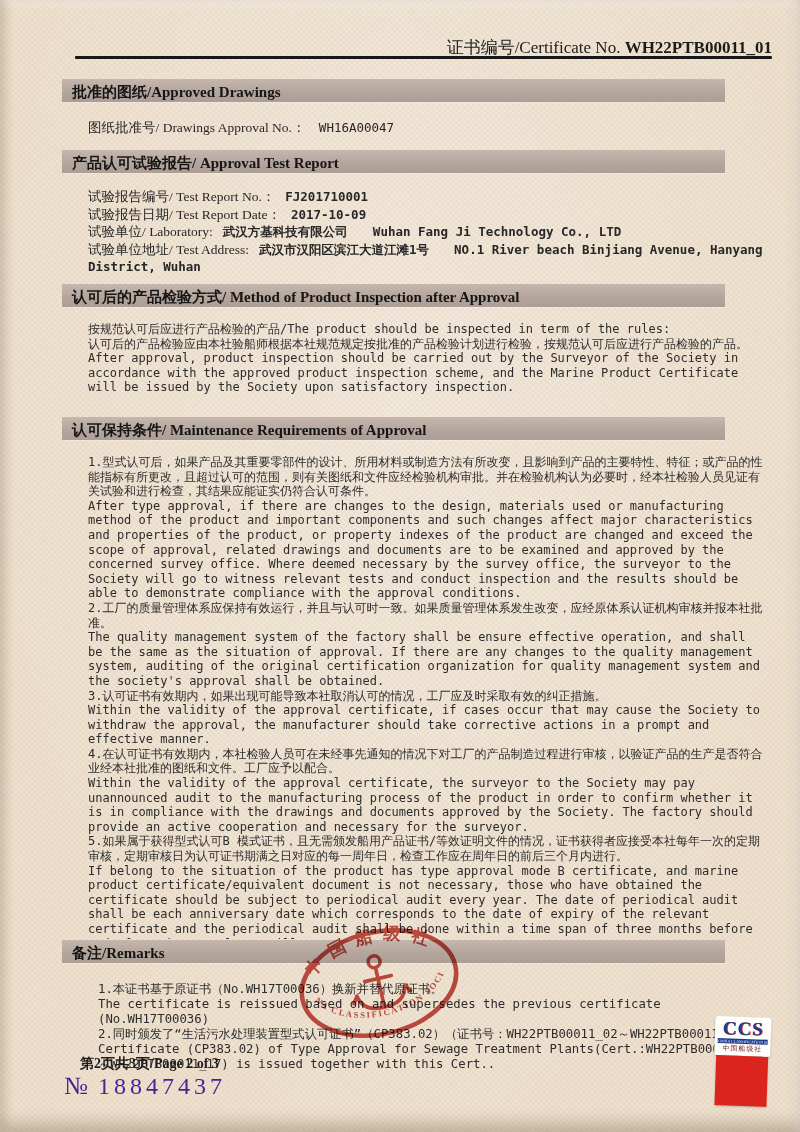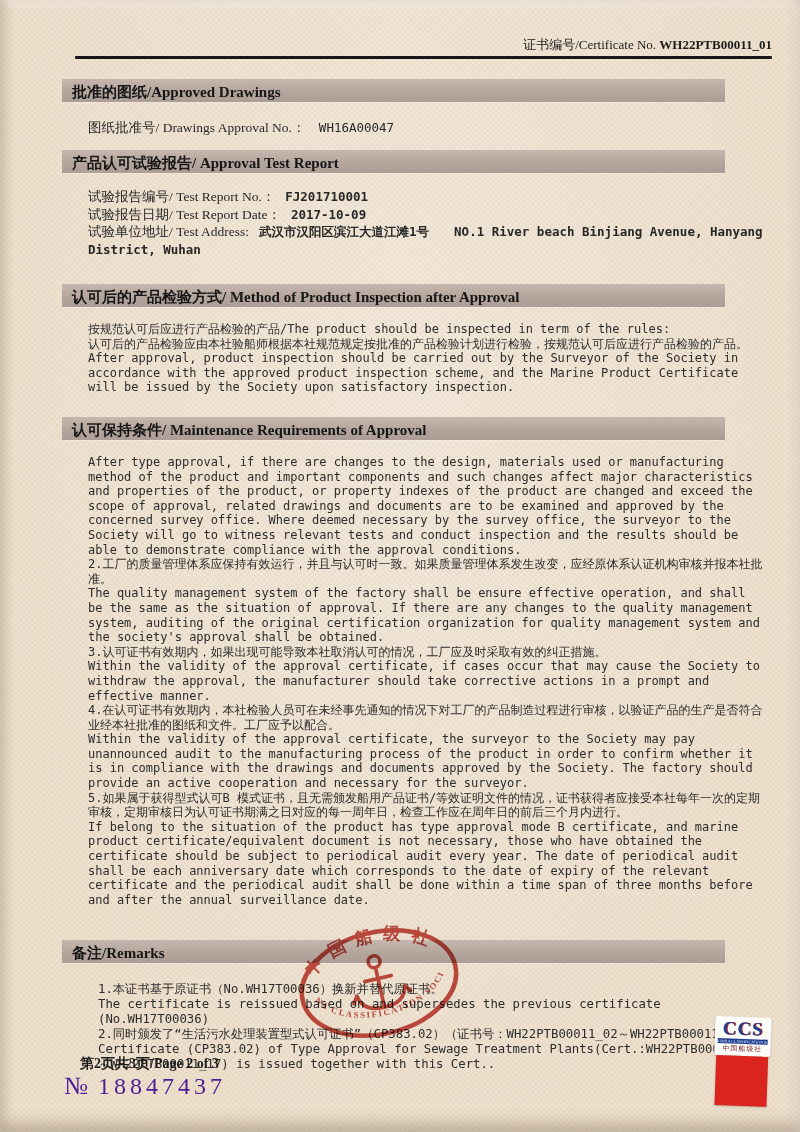--- a/index.html
+++ b/index.html
@@ -8,21 +8,21 @@
     background:
       repeating-linear-gradient(45deg, rgba(170,140,100,0.05) 0 2px, transparent 2px 4px),
       repeating-linear-gradient(-45deg, rgba(170,140,100,0.05) 0 2px, transparent 2px 4px),
       radial-gradient(ellipse at 50% 35%, rgba(255,255,255,0.28), transparent 75%),
       #eee1cf;
     position:relative;
     color:#222;
   }
   .page{position:absolute;inset:0;
     box-shadow:inset 0 -10px 14px rgba(100,80,55,.28), inset 6px 0 10px rgba(130,105,80,.14), inset -4px 0 8px rgba(255,255,255,.35), inset 0 6px 8px rgba(255,255,255,.3);}
-  .hdr{position:absolute;top:36px;left:75px;width:697px;text-align:right;font-size:13px;color:#1c1c1c;}
+  .hdr{position:absolute;top:36px;left:75px;width:697px;text-align:right;font-size:17px;color:#1c1c1c;}
   .hdr b{font-weight:bold;}
   .rule{position:absolute;top:56px;left:75px;width:697px;height:3px;background:#171717;border-radius:1px;}
   .bar{
     position:absolute;left:62px;width:663px;height:23px;
     background:linear-gradient(to bottom,#c5b6ae,#b3a49c 60%,#ac9d96);
     font-weight:bold;font-size:15px;line-height:26px;padding-left:10px;
     color:#161616;box-sizing:border-box;
     box-shadow:0 1px 0 rgba(255,255,255,.25);
   }
   .kv{position:absolute;left:88px;font-size:13.5px;color:#272727;}
@@ -66,33 +66,37 @@
 
   <div class="bar" style="top:150px;">产品认可试验报告/ Approval Test Report</div>
   <div class="rows" style="top:188px;">
     <div class="trow">
       <span class="lbl">试验报告编号/ Test Report No.：</span><span class="val">FJ201710001</span>
     </div>
     <div class="trow">
       <span class="lbl">试验报告日期/ Test Report Date：</span><span class="val">2017-10-09</span>
     </div>
     <div class="trow">
+      <span class="lbl">试验单位/ Laboratory:</span><span class="val">武汉方基科技有限公司　　Wuhan Fang Ji Technology Co., LTD</span>
+    </div>
+    <div class="trow">
       <span class="lbl">试验单位地址/ Test Address:</span><span class="val">武汉市汉阳区滨江大道江滩1号　　NO.1 River beach Binjiang Avenue, Hanyang District, Wuhan</span>
     </div>
   </div>
 
   <div class="bar" style="top:284px;">认可后的产品检验方式/ Method of Product Inspection after Approval</div>
   <div class="body" style="top:322px;">
     <p>按规范认可后应进行产品检验的产品/The product should be inspected in term of the rules:</p>
     <p>认可后的产品检验应由本社验船师根据本社规范规定按批准的产品检验计划进行检验，按规范认可后应进行产品检验的产品。</p>
     <p>After approval, product inspection should be carried out by the Surveyor of the Society in accordance with the approved product inspection scheme, and the Marine Product Certificate will be issued by the Society upon satisfactory inspection.</p>
   </div>
 
   <div class="bar" style="top:417px;">认可保持条件/ Maintenance Requirements of Approval</div>
   <div class="body" style="top:455px;height:484px;overflow:hidden;">
+    <p>1.型式认可后，如果产品及其重要零部件的设计、所用材料或制造方法有所改变，且影响到产品的主要特性、特征；或产品的性能指标有所更改，且超过认可的范围，则有关图纸和文件应经检验机构审批。并在检验机构认为必要时，经本社检验人员见证有关试验和进行检查，其结果应能证实仍符合认可条件。</p>
     <p>After type approval, if there are changes to the design, materials used or manufacturing method of the product and important components and such changes affect major characteristics and properties of the product, or property indexes of the product are changed and exceed the scope of approval, related drawings and documents are to be examined and approved by the concerned survey office. Where deemed necessary by the survey office, the surveyor to the Society will go to witness relevant tests and conduct inspection and the results should be able to demonstrate compliance with the approval conditions.</p>
     <p>2.工厂的质量管理体系应保持有效运行，并且与认可时一致。如果质量管理体系发生改变，应经原体系认证机构审核并报本社批准。</p>
     <p>The quality management system of the factory shall be ensure effective operation, and shall be the same as the situation of approval. If there are any changes to the quality management system, auditing of the original certification organization for quality management system and the society's approval shall be obtained.</p>
     <p>3.认可证书有效期内，如果出现可能导致本社取消认可的情况，工厂应及时采取有效的纠正措施。</p>
     <p>Within the validity of the approval certificate, if cases occur that may cause the Society to withdraw the approval, the manufacturer should take corrective actions in a prompt and effective manner.</p>
     <p>4.在认可证书有效期内，本社检验人员可在未经事先通知的情况下对工厂的产品制造过程进行审核，以验证产品的生产是否符合业经本社批准的图纸和文件。工厂应予以配合。</p>
     <p>Within the validity of the approval certificate, the surveyor to the Society may pay unannounced audit to the manufacturing process of the product in order to confirm whether it is in compliance with the drawings and documents approved by the Society. The factory should provide an active cooperation and necessary for the surveyor.</p>
     <p>5.如果属于获得型式认可B 模式证书，且无需颁发船用产品证书/等效证明文件的情况，证书获得者应接受本社每年一次的定期审核，定期审核日为认可证书期满之日对应的每一周年日，检查工作应在周年日的前后三个月内进行。</p>
     <p>If belong to the situation of the product has type approval mode B certificate, and marine product certificate/equivalent document is not necessary, those who have obtained the certificate should be subject to periodical audit every year. The date of periodical audit shall be each anniversary date which corresponds to the date of expiry of the relevant certificate and the periodical audit shall be done within a time span of three months before and after the annual surveillance date.</p>
   </div>

